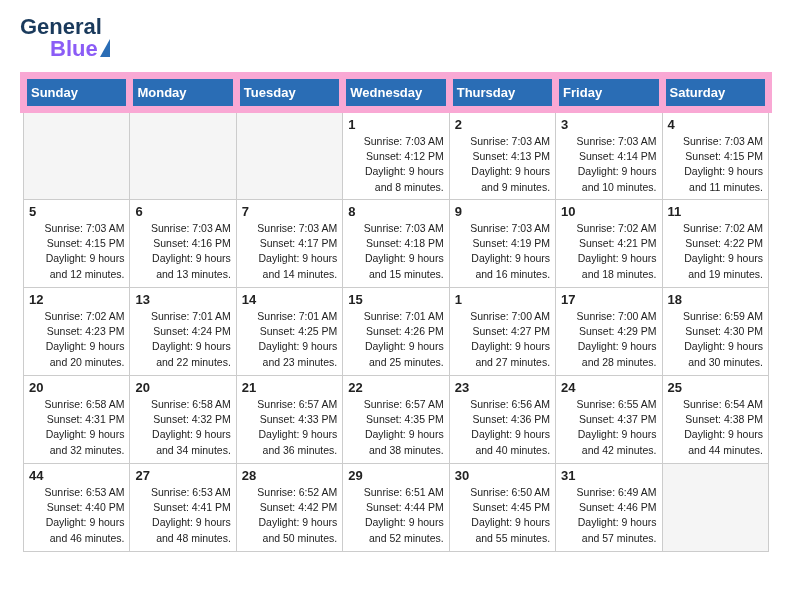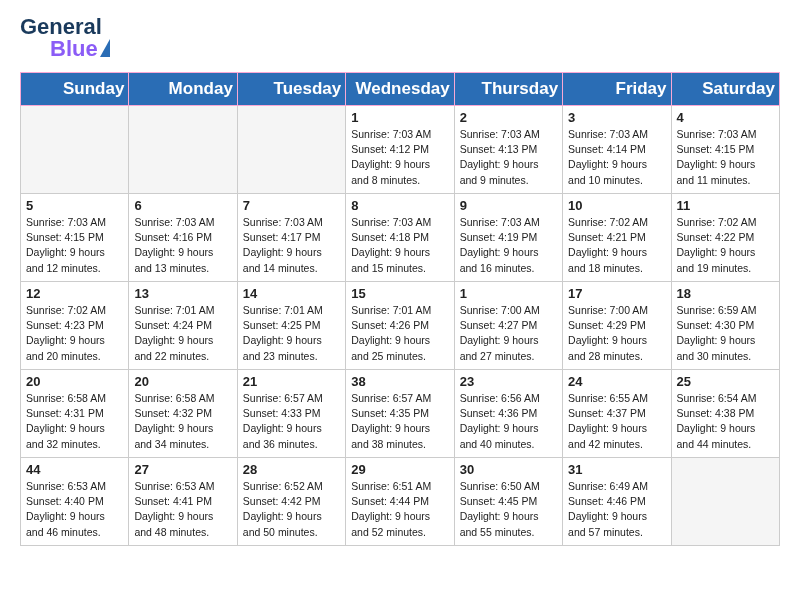--- a/index.html
+++ b/index.html
@@ -7,21 +7,21 @@
       font-family: Arial, sans-serif;
       background: #fff;
       width: 792px;
       min-height: 612px;
       padding: 0;
     }
     .page {
       width: 792px;
       min-height: 612px;
       background: #fff;
-      padding: 16px 12px 16px 20px;
+      padding: 16px 20px 16px 20px;
     }
     .header {
       display: flex;
       justify-content: space-between;
       align-items: flex-start;
       margin-bottom: 12px;
     }
     .logo {
       display: flex;
       align-items: flex-end;
@@ -59,25 +59,25 @@
       color: #555;
     }
     .calendar {
       width: 100%;
       border-collapse: collapse;
       border: 1px solid #ccc;
     }
     .calendar th {
       background: #2a6db5;
       color: #fff;
-      font-size: 17px;
+      font-size: 13px;
       font-weight: bold;
       padding: 6px 4px;
-      text-align: right;
-      border: 1px solid #f9a8d4;
+      text-align: left;
+      border: 7px solid #f9a8d4;
     }
     .calendar td {
       border: 1px solid #ccc;
       vertical-align: top;
       padding: 4px 5px;
       width: calc(100% / 7);
       height: 88px;
       font-size: 11px;
       color: #222;
       background: #fff;
@@ -87,20 +87,21 @@
     }
     .day-number {
       font-size: 13px;
       font-weight: bold;
       margin-bottom: 2px;
     }
     .day-info {
       font-size: 10.5px;
       line-height: 1.45;
       color: #222;
+      text-align: right;
     }
   </style>
 </head>
 <body>
 
 <div class="page">
   <div class="header">
     <div class="logo">
       <div style="display:flex;flex-direction:column;align-items:flex-start;">
         <span class="logo-text">
@@ -219,21 +220,21 @@
           </td>
           <td>
             <div class="day-number">20</div>
             <div class="day-info">Sunrise: 6:58 AM<br>Sunset: 4:32 PM<br>Daylight: 9 hours and 34 minutes.</div>
           </td>
           <td>
             <div class="day-number">21</div>
             <div class="day-info">Sunrise: 6:57 AM<br>Sunset: 4:33 PM<br>Daylight: 9 hours and 36 minutes.</div>
           </td>
           <td>
-            <div class="day-number">38</div>
+            <div class="day-number">22</div>
             <div class="day-info">Sunrise: 6:57 AM<br>Sunset: 4:35 PM<br>Daylight: 9 hours and 38 minutes.</div>
           </td>
           <td>
             <div class="day-number">23</div>
             <div class="day-info">Sunrise: 6:56 AM<br>Sunset: 4:36 PM<br>Daylight: 9 hours and 40 minutes.</div>
           </td>
           <td>
             <div class="day-number">24</div>
             <div class="day-info">Sunrise: 6:55 AM<br>Sunset: 4:37 PM<br>Daylight: 9 hours and 42 minutes.</div>
           </td>

